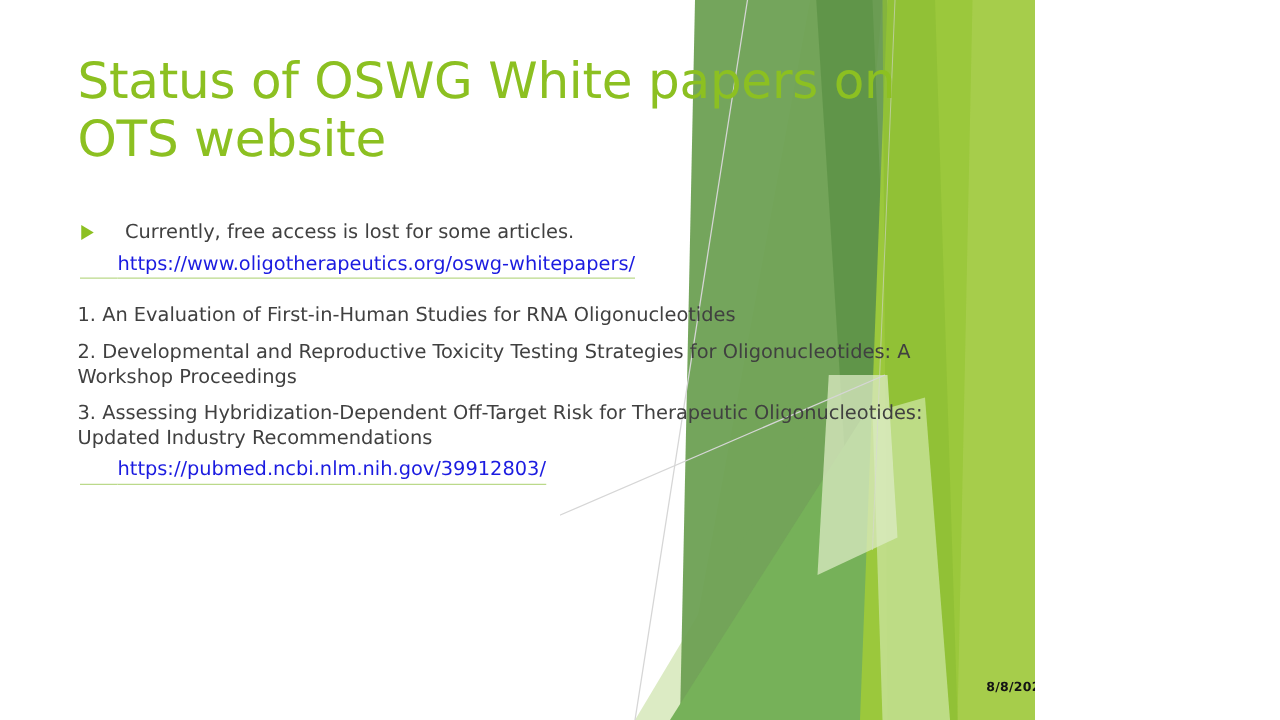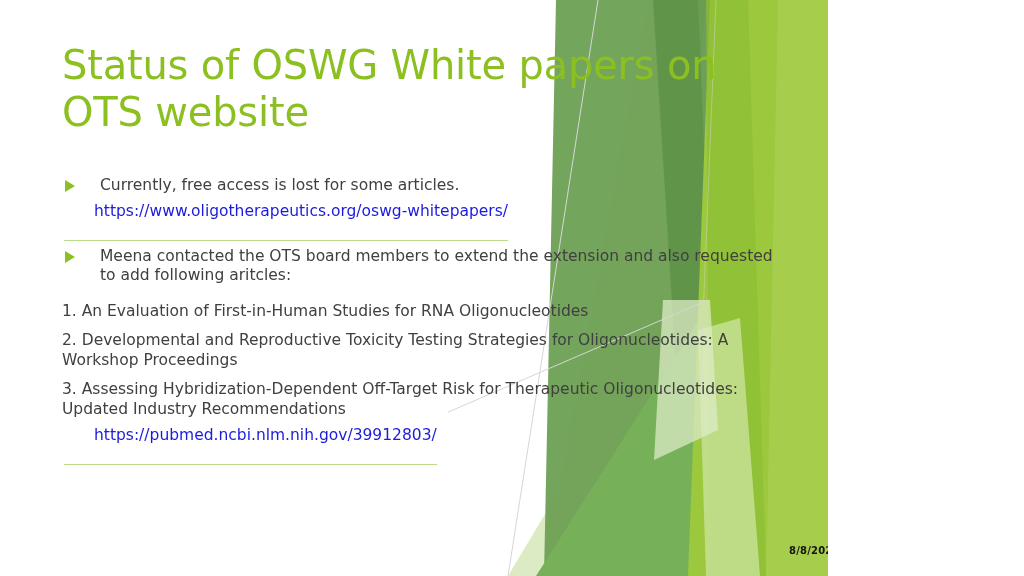--- a/index.html
+++ b/index.html
@@ -84,21 +84,21 @@
     margin-top: 5px;
     margin-bottom: 6px;
   }
   .link {
     display: inline-block;
     color: #1B1BE0;
     font-size: 15.5px;
     line-height: 1.25;
     text-decoration: none;
     border-bottom: 1.5px solid #BBD98A;
-    padding-bottom: 19px;
+    padding-bottom: 1px;
     position: relative;
   }
   .link::before {
     content: "";
     position: absolute;
     left: -30px;
     right: 100%;
     bottom: -1.5px;
     width: 30px;
     border-bottom: 1.5px solid #BBD98A;
@@ -168,24 +168,20 @@
 
     <div class="bullet-row">
       <span class="bullet-marker"></span>
       <span class="bullet-text">Currently, free access is lost for some articles.</span>
     </div>
 
     <div class="link-row">
       <span class="link">https://www.oligotherapeutics.org/oswg-whitepapers/</span>
     </div>
 
-    <div class="bullet-row">
-      <span class="bullet-marker"></span>
-      <span class="bullet-text">Meena contacted the OTS board members to extend the extension and also requested to add following aritcles:</span>
-    </div>
 
     <div class="spacer-sm"></div>
 
     <div class="numbered-row">1. An Evaluation of First-in-Human Studies for RNA Oligonucleotides</div>
 
     <div class="numbered-row">2. Developmental and Reproductive Toxicity Testing Strategies for Oligonucleotides: A Workshop Proceedings</div>
 
     <div class="numbered-row">3. Assessing Hybridization-Dependent Off-Target Risk for Therapeutic Oligonucleotides: Updated Industry Recommendations</div>
     <div class="link-row">
       <span class="link">https://pubmed.ncbi.nlm.nih.gov/39912803/</span>

